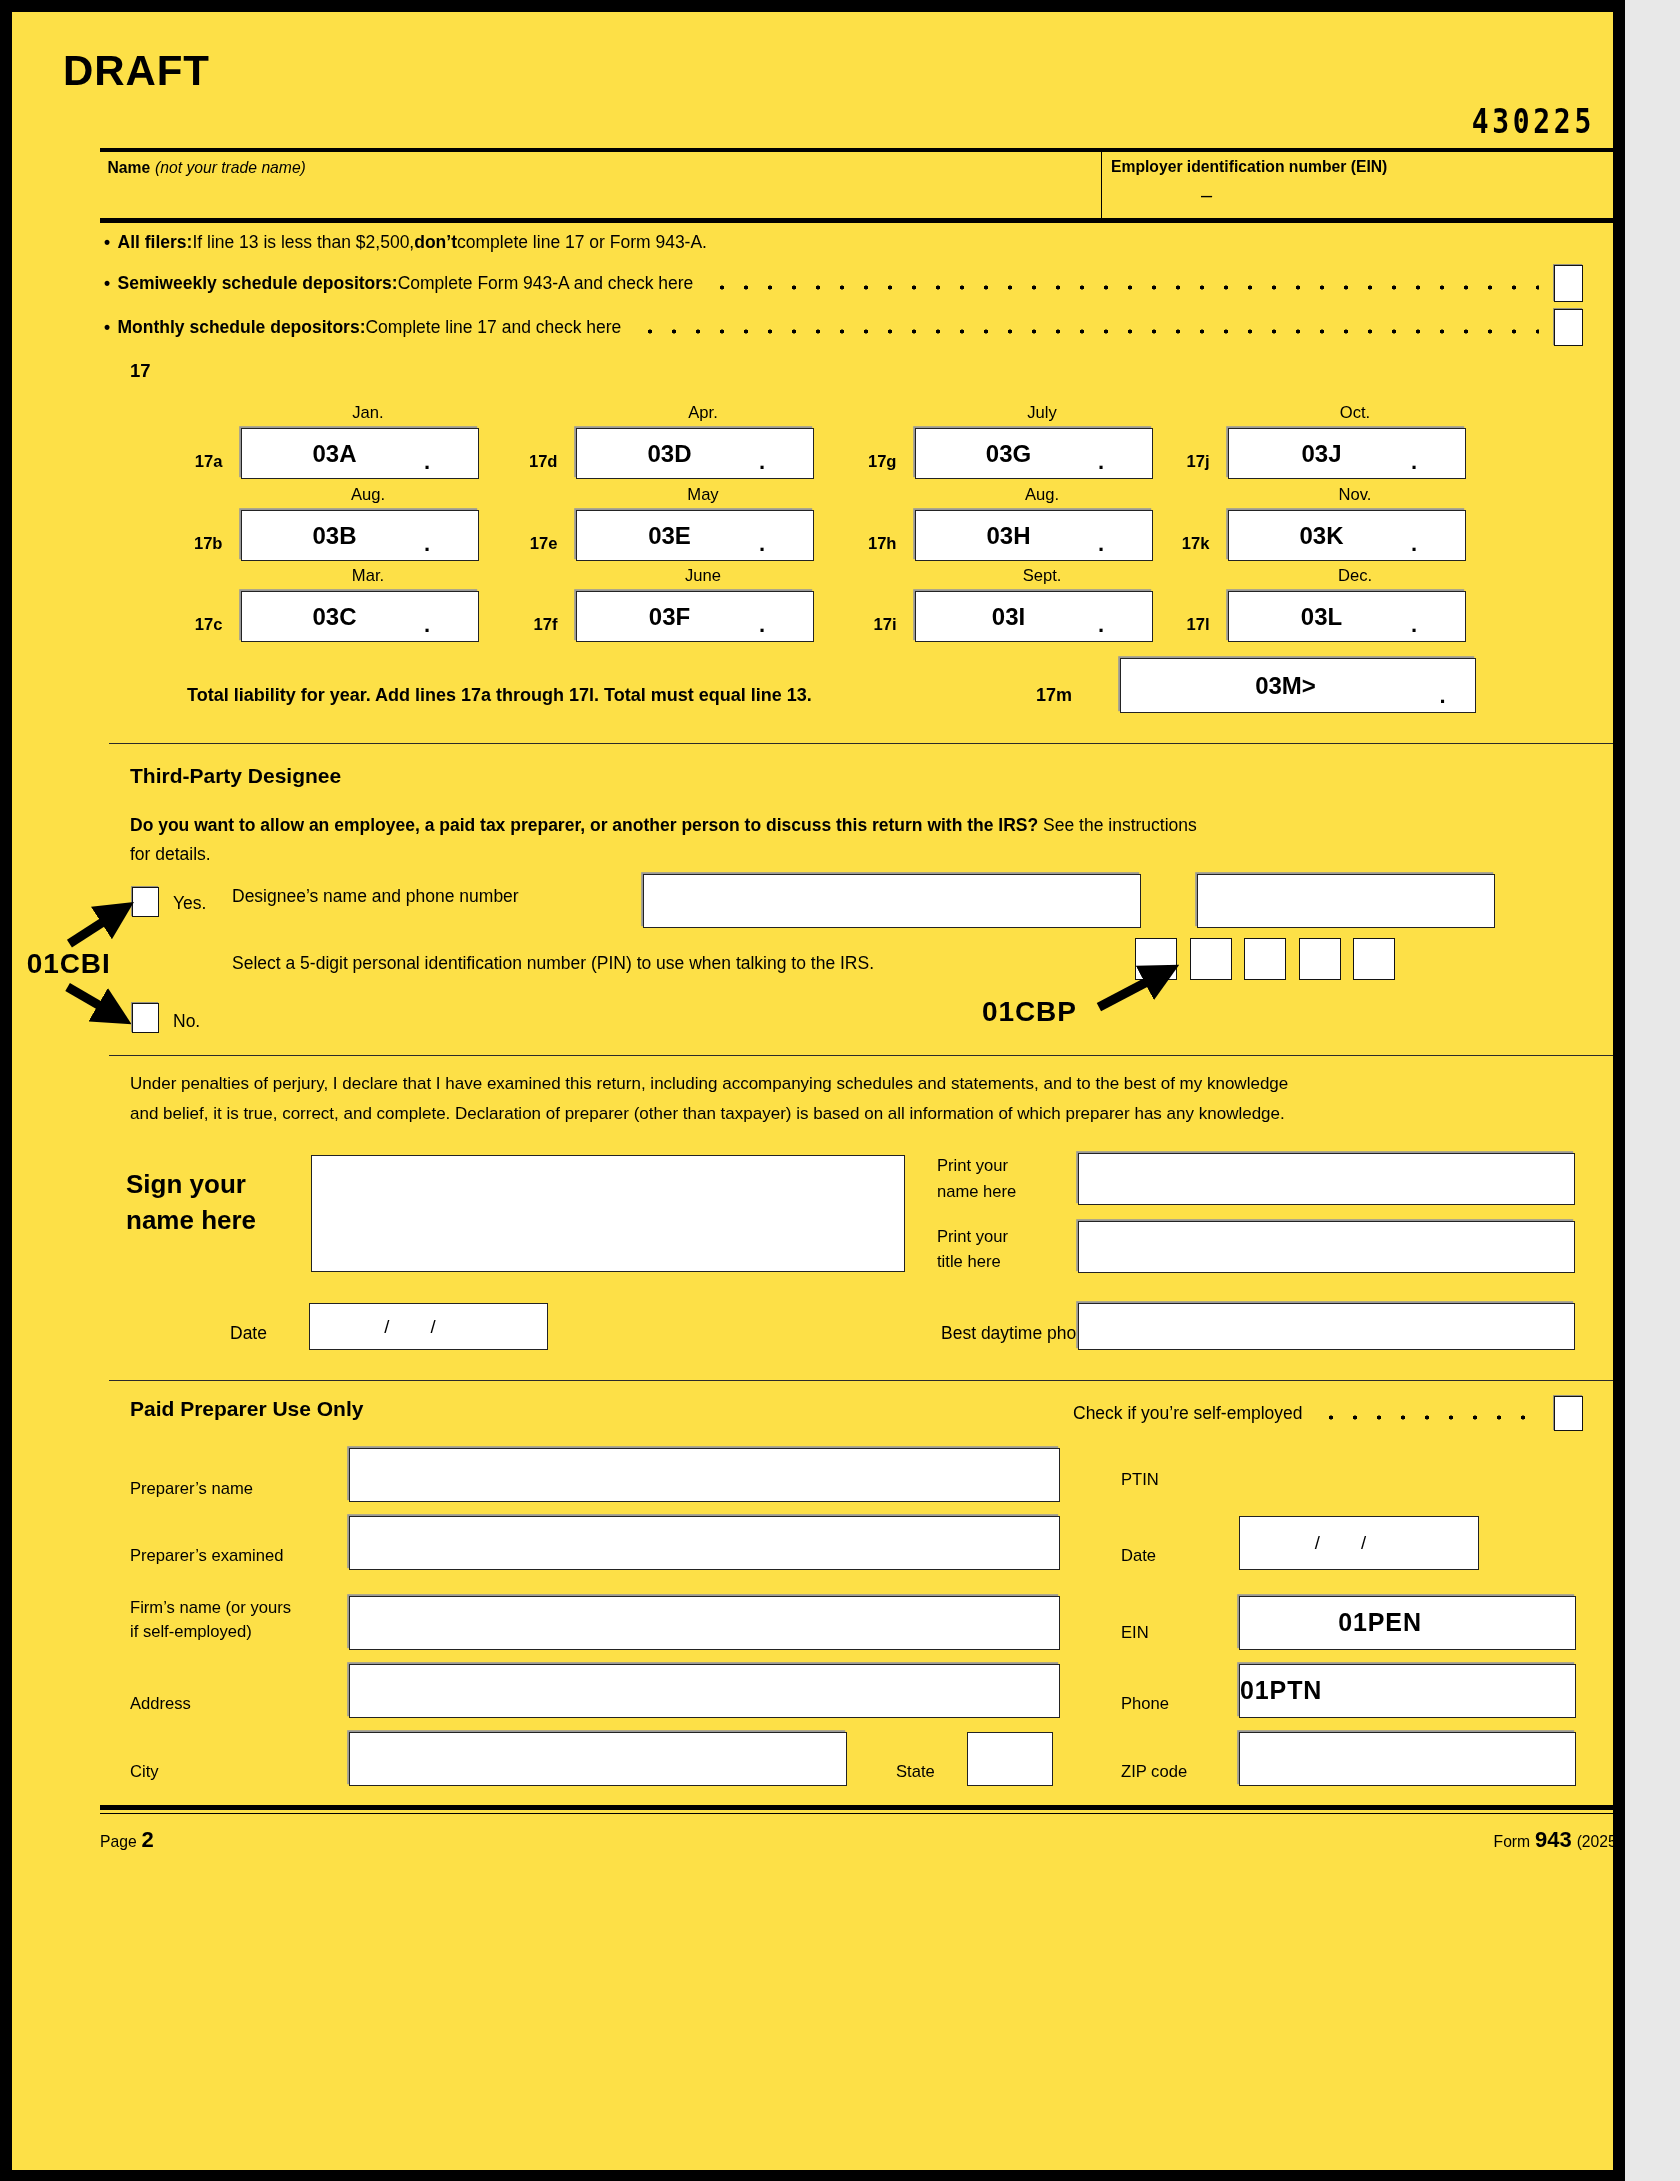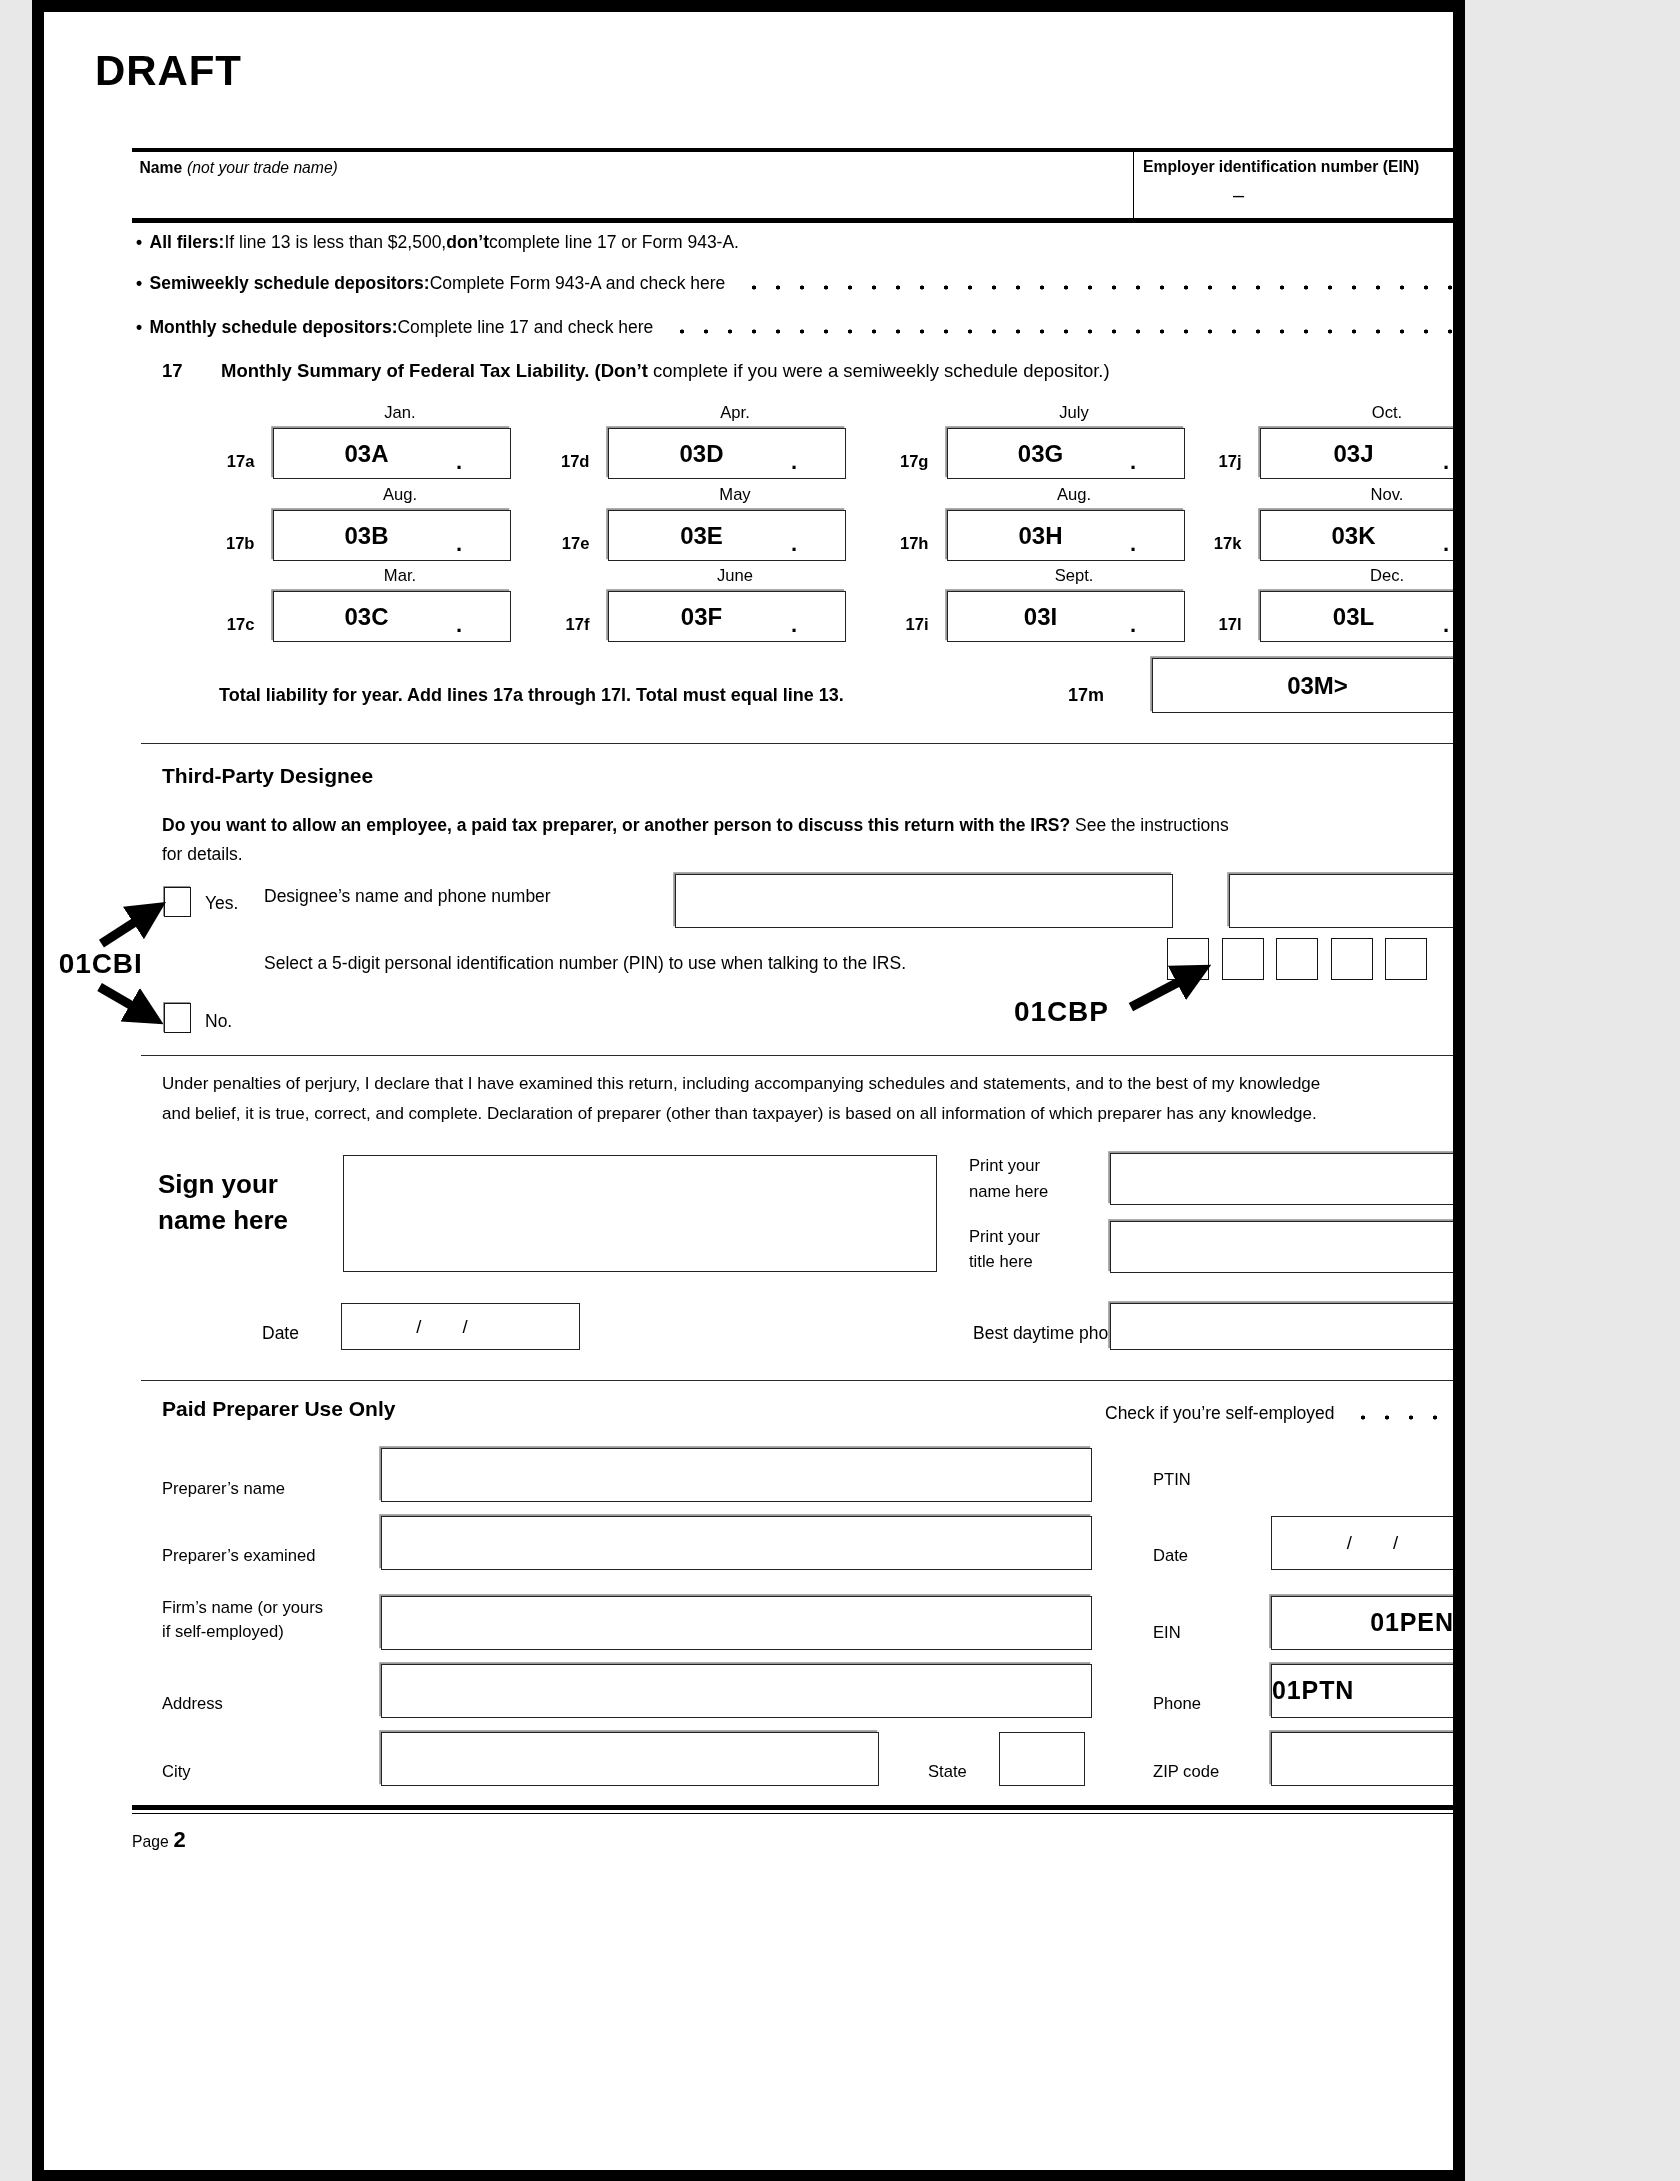--- a/index.html
+++ b/index.html
@@ -1,20 +1,20 @@
 <!DOCTYPE html>
 <html style="font-size:14.8px"><head>
 <meta charset="utf-8">
 <style>
   html,body{margin:0;padding:0;background:#e8e8e8;}
   .page{
-    position:relative;width:1433px;height:2182px;background:#ffffff;
+    position:relative;width:1625px;height:2182px;background:#fde047;
     box-sizing:border-box;border:12px solid #000;overflow:hidden;
     font-family:"Liberation Sans","DejaVu Sans",sans-serif;color:#000;
-    font-size:17.5px;line-height:1.25;margin-left:32px;
+    font-size:17.5px;line-height:1.25;
   }
   .abs{position:absolute;}
   .b{font-weight:bold;}
 
   
   .rule{position:absolute;left:97px;width:1514px;border-top:1.8px solid #2a2a2a;}
   .thickrule{position:absolute;left:88px;width:1523px;}
 
   
   .htable{position:absolute;left:88px;top:136px;width:1523px;height:66px;
@@ -91,23 +91,20 @@
   </div>
   <div class="note" style="top:295px;">
     <span class="bb">•</span>
       <span class="b">Monthly schedule depositors:</span>
       <span> Complete line 17 and check here</span>
     <div class="leader"></div>
     <div class="cb" style="width:29px;height:37px;"></div>
   </div>
 
   <div class="abs b" style="left:118px;top:347px;font-size:18.5px;">17</div>
-  <div class="abs" style="left:177px;top:347px;font-size:18.5px;width:1403px;">
-    <span class="b">Monthly Summary of Federal Tax Liability. </span><span class="b">(Don’t</span><span> complete if you were a semiweekly schedule depositor.)</span>
-  </div>
 
   <div class="mcell" style="left:161px;top:391px;">
     <div class="mname">Jan.</div>
     <div class="mrow">
         <span class="mline">17a</span>
       <div class="mbox">
           <span class="mv">03A</span>
           <span class="mdot">.</span>
         </div>
       </div>

